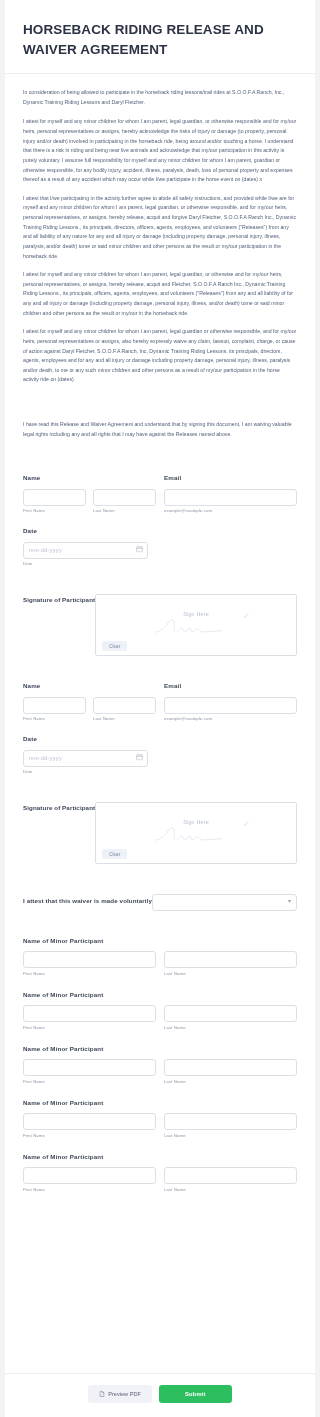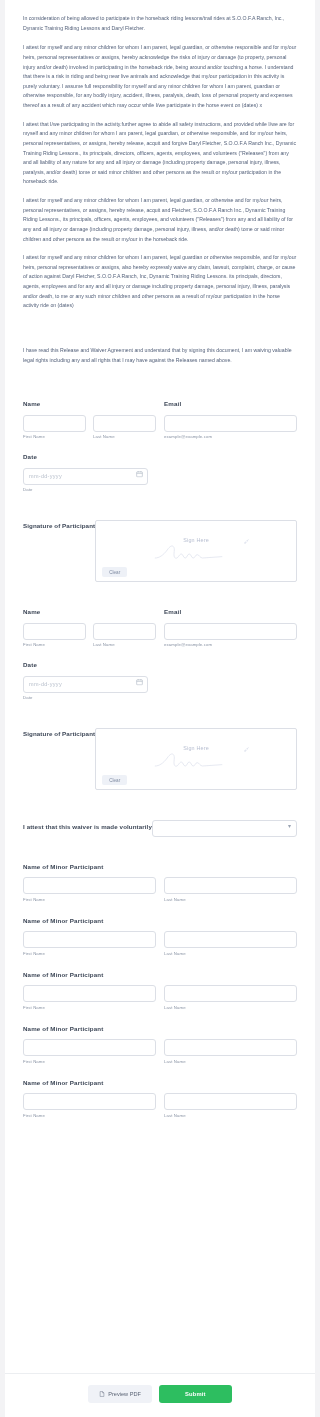--- a/index.html
+++ b/index.html
@@ -231,20 +231,23 @@
     cursor: pointer;
     font-family: "Liberation Sans", sans-serif;
     letter-spacing: 0.2px;
   }
 </style>
 </head>
 <body>
 
 <div class="page">
 
+  <div class="form-header">
+    <h1 class="form-title">HORSEBACK RIDING RELEASE AND WAIVER AGREEMENT</h1>
+  </div>
 
   <div class="form-body">
 
     <p class="para lead">In consideration of being allowed to participate in the horseback riding lessons/trail rides at S.O.O.F.A Ranch, Inc., Dynamic Training Riding Lessons and Daryl Fletcher.</p>
     <p class="para">I attest for myself and any minor children for whom I am parent, legal guardian, or otherwise responsible and for my/our heirs, personal representatives or assigns, hereby acknowledge the risks of injury or damage (to property, personal injury and/or death) involved in participating in the horseback ride, being around and/or touching a horse. I understand that there is a risk in riding and being near live animals and acknowledge that my/our participation in this activity is purely voluntary. I assume full responsibility for myself and any minor children for whom I am parent, guardian or otherwise responsible, for any bodily injury, accident, illness, paralysis, death, loss of personal property and expenses thereof as a result of any accident which may occur while I/we participate in the horse event on (dates) x</p>
     <p class="para">I attest that I/we participating in the activity.further agree to abide all safety instructions, and provided while I/we are for myself and any minor children for whom I am parent, legal guardian, or otherwise responsible, and for my/our heirs, personal representatives, or assigns, hereby release, acquit and forgive Daryl Fletcher, S.O.O.F.A Ranch Inc., Dynamic Training Riding Lessons., its principals, directors, officers, agents, employees, and volunteers ("Releases") from any and all liability of any nature for any and all injury or damage (including property damage, personal injury, illness, paralysis, and/or death) tome or said minor children and other persons as the result or my/our participation in the horseback ride.</p>
     <p class="para">I attest for myself and any minor children for whom I am parent, legal guardian, or otherwise and for my/our heirs, personal representatives, or assigns, hereby release, acquit and Fletcher, S.O.O.F.A Ranch Inc., Dynamic Training Riding Lessons., its principals, officers, agents, employees, and volunteers ("Releases") from any and all liability of for any and all injury or damage (including property damage, personal injury, illness, and/or death) tome or said minor children and other persons as the result or my/our in the horseback ride.</p>
     <p class="para">I attest for myself and any minor children for whom I am parent, legal guardian or otherwise responsible, and for my/our heirs, personal representatives or assigns, also hereby expressly waive any claim, lawsuit, complaint, charge, or cause of action against Daryl Fletcher, S.O.O.F.A Ranch, Inc, Dynamic Training Riding Lessons. its principals, directors, agents, employees and for any and all injury or damage including property damage, personal injury, illness, paralysis and/or death, to me or any such minor children and other persons as a result of my/our participation in the horse activity ride on (dates)</p>
 
     <div class="spacer-lg"></div>

